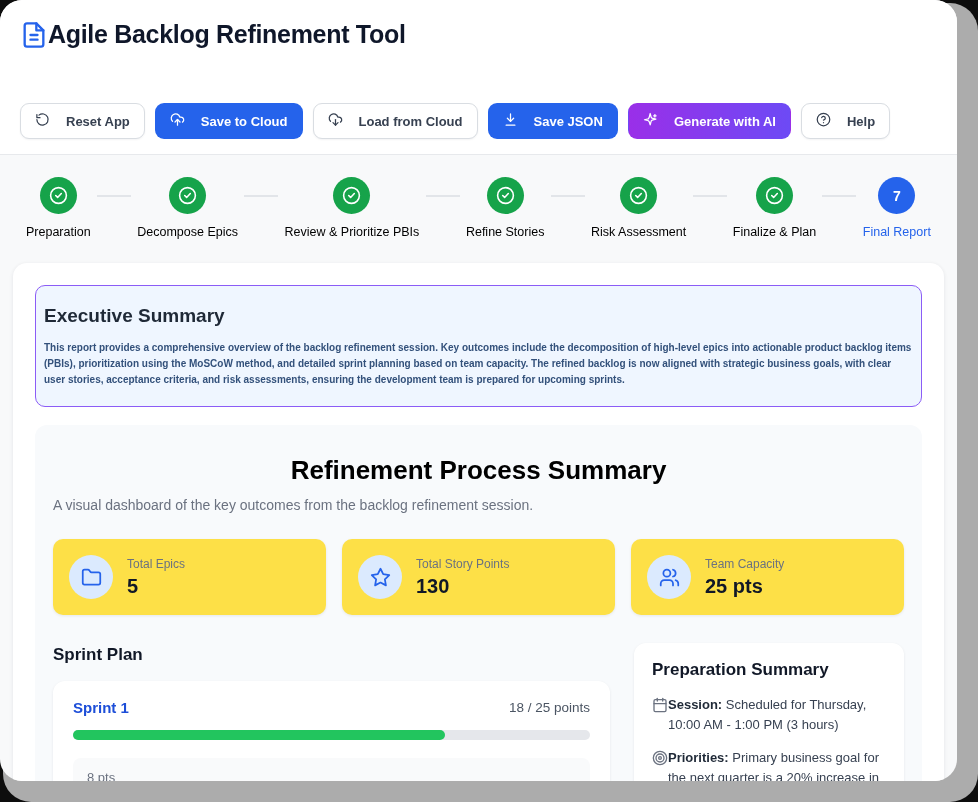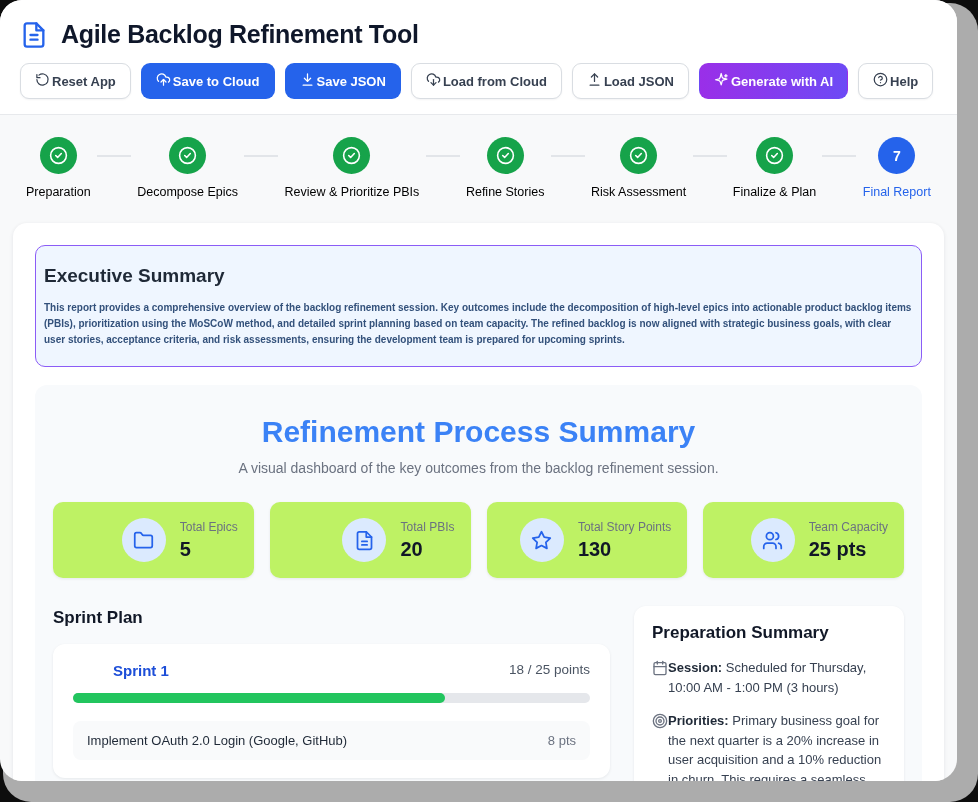--- a/index.html
+++ b/index.html
@@ -3,27 +3,27 @@
 <meta charset="utf-8">
 <style>
   * { margin:0; padding:0; box-sizing:border-box; }
   html,body { width:978px; height:802px; background:#0d0d0d; font-family:"Liberation Sans", sans-serif; }
   .stage { position:relative; width:978px; height:802px; background:#0d0d0d; overflow:hidden; }
   .shadow-layer { position:absolute; left:3px; top:3px; right:0; bottom:0; background:#acacac; border-radius:28px; }
   .window { position:absolute; left:0; top:0; width:957px; height:781px; background:#f8f9fa; border-radius:22px; overflow:hidden; }
 
   
   .app-header { background:#fff; padding:14px 20px 0; border-bottom:1px solid #e7e9ec; }
-  .title-row { display:flex; align-items:center; gap:13px; margin:6px 0 14px; }
+  .title-row { display:flex; align-items:center; margin:6px 0 14px; }
   .app-icon { color:#2563eb; display:flex; }
   .app-title { font-size:25px; font-weight:800; color:#0f172a; letter-spacing:-0.3px; }
   .toolbar { display:flex; gap:10px; padding-bottom:15px; flex-wrap:nowrap; }
-  .btn { display:inline-flex; align-items:center; gap:2px; font-size:13px; font-weight:700;
+  .btn { display:inline-flex; align-items:center; gap:16px; font-size:13px; font-weight:700;
          padding:8px 14px; border-radius:9px; border:1px solid transparent; cursor:pointer;
-         background:#fff; color:#374151; white-space:nowrap; font-family:inherit; }
+         background:#fff; color:#374151; white-space:nowrap; font-family:inherit;margin-top:40px; }
   .btn.secondary { border-color:#d9dde2; box-shadow:0 1px 2px rgba(16,24,40,.05); }
   .btn.primary { background:#2563eb; color:#fff; }
   .btn.gradient { background:linear-gradient(90deg,#9a2fe8,#6d4af5); color:#fff; }
   .btn svg { width:15px; height:15px; }
 
   
   .stepper { display:flex; align-items:flex-start; justify-content:space-between; padding:22px 26px 16px; }
   .step { display:flex; flex-direction:column; align-items:center; gap:11px; }
   .step-circle { width:37px; height:37px; border-radius:50%; background:#16a34a; color:#fff;
                  display:flex; align-items:center; justify-content:center; }
@@ -34,36 +34,36 @@
   .connector { height:2px; width:34px; background:#e2e5e9; margin-top:18px; flex:0 0 auto; }
 
   
   .main-card { margin:8px 13px 0; background:#fff; border-radius:14px; box-shadow:0 1px 4px rgba(16,24,40,.09);
                padding:22px; }
   .exec { background:#eff6ff; border:1px solid #8b5cf6; border-radius:10px; padding:19px 8px; }
   .exec h2 { font-size:19px; font-weight:700; color:#1f2937; margin-bottom:13px; }
   .exec p { font-size:10px; color:#33517b; line-height:1.58;font-weight:bold; }
 
   .panel { margin-top:18px; background:#f8fafc; border-radius:12px; padding:22px 18px; }
-  .panel-title { text-align:center; font-size:30px; font-weight:800; color:#3b82f6; margin:8px 0 11px; }
-  .panel-sub { text-align:center; font-size:14px; color:#6b7280; margin-bottom:26px; }
+  .panel-title { text-align:center; font-size:26px; font-weight:800; color:#000000; margin:8px 0 11px; }
+  .panel-sub { font-size:14px; color:#6b7280; margin-bottom:26px; }
 
   .stats { display:flex; gap:16px; margin-bottom:28px; }
-  .stat-card { flex:1; background:#bef264; border-radius:10px; box-shadow:0 1px 3px rgba(16,24,40,.08);
-               padding:16px; display:flex; align-items:center; gap:14px;justify-content:flex-end; }
+  .stat-card { flex:1; background:#fde047; border-radius:10px; box-shadow:0 1px 3px rgba(16,24,40,.08);
+               padding:16px; display:flex; align-items:center; gap:14px; }
   .stat-icon { width:44px; height:44px; border-radius:50%; background:#dbeafe; color:#2563eb;
                display:flex; align-items:center; justify-content:center; flex:none; }
   .stat-icon svg { width:21px; height:21px; }
   .stat-label { font-size:12px; color:#6b7280; margin-bottom:4px; }
   .stat-value { font-size:20px; font-weight:800; color:#111827; }
 
   .columns { display:grid; grid-template-columns:1fr 270px; gap:24px; align-items:start; }
   .sprint-heading { font-size:17px; font-weight:700; color:#111827; margin:2px 0 16px; }
   .sprint-card { background:#fff; border-radius:12px; box-shadow:0 1px 3px rgba(16,24,40,.08); padding:18px 16px; }
-  .sprint-head { display:flex; justify-content:space-between; align-items:flex-start; margin-bottom:14px; padding:0 4px;margin-left:40px; }
+  .sprint-head { display:flex; justify-content:space-between; align-items:center; margin-bottom:14px; padding:0 4px; }
   .sprint-name { color:#1d4ed8; font-weight:700; font-size:15px; }
   .sprint-points { color:#4b5563; font-size:13.5px; }
   .progress { height:10px; background:#e5e7eb; border-radius:6px; margin:0 4px; }
   .progress-fill { height:100%; background:#22c55e; border-radius:6px; }
   .sprint-items { margin-top:18px; display:flex; flex-direction:column; gap:10px; padding:0 4px; }
   .sprint-item { display:flex; justify-content:space-between; background:#f9fafb; border-radius:8px;
                  padding:12px 14px; font-size:13px; color:#1f2937; }
   .sprint-item .pts { color:#6b7280; }
 
   .prep-card { background:#fff; border-radius:12px; box-shadow:0 1px 3px rgba(16,24,40,.08); padding:17px 18px; }
@@ -101,43 +101,35 @@
           <span>Reset App</span>
         </button>
         <button class="btn primary">
           <span><svg viewBox="0 0 24 24" fill="none" stroke="currentColor" stroke-width="2" stroke-linecap="round" stroke-linejoin="round" width="15" height="15">
                 <path d="M4 14.9A7 7 0 1 1 15.7 8h1.8a4.5 4.5 0 0 1 2.5 8.2"></path>
                 <path d="M12 12v9"></path>
                 <path d="m16 16-4-4-4 4"></path>
               </svg></span>
           <span>Save to Cloud</span>
         </button>
+        <button class="btn secondary">
+          <span><svg viewBox="0 0 24 24" fill="none" stroke="currentColor" stroke-width="2" stroke-linecap="round" stroke-linejoin="round" width="15" height="15">
+                <path d="M4 14.9A7 7 0 1 1 15.7 8h1.8a4.5 4.5 0 0 1 2.5 8.2"></path>
+                <path d="M12 12v9"></path>
+                <path d="m8 17 4 4 4-4"></path>
+              </svg></span>
+          <span>Load from Cloud</span>
+        </button>
         <button class="btn primary">
           <span><svg viewBox="0 0 24 24" fill="none" stroke="currentColor" stroke-width="2" stroke-linecap="round" stroke-linejoin="round" width="15" height="15">
                 <path d="M12 3v12"></path>
                 <path d="m7 10 5 5 5-5"></path>
                 <path d="M5 21h14"></path>
               </svg></span>
           <span>Save JSON</span>
-        </button>
-        <button class="btn secondary">
-          <span><svg viewBox="0 0 24 24" fill="none" stroke="currentColor" stroke-width="2" stroke-linecap="round" stroke-linejoin="round" width="15" height="15">
-                <path d="M4 14.9A7 7 0 1 1 15.7 8h1.8a4.5 4.5 0 0 1 2.5 8.2"></path>
-                <path d="M12 12v9"></path>
-                <path d="m8 17 4 4 4-4"></path>
-              </svg></span>
-          <span>Load from Cloud</span>
-        </button>
-        <button class="btn secondary">
-          <span><svg viewBox="0 0 24 24" fill="none" stroke="currentColor" stroke-width="2" stroke-linecap="round" stroke-linejoin="round" width="15" height="15">
-                <path d="M12 15V3"></path>
-                <path d="m7 8 5-5 5 5"></path>
-                <path d="M5 21h14"></path>
-              </svg></span>
-          <span>Load JSON</span>
         </button>
         <button class="btn gradient">
           <span><svg viewBox="0 0 24 24" fill="none" stroke="currentColor" stroke-width="2" stroke-linecap="round" stroke-linejoin="round" width="15" height="15">
                 <path d="M9.9 15.5 8.5 14l-6.1-1.6 6.1-1.5L9.9 8.5l1.6-6.1 1.6 6.1 1.4 1.4 6.1 1.6-6.1 1.6-1.4 1.4-1.6 6.1z"></path>
                 <path d="M19 4v4"></path>
                 <path d="M17 6h4"></path>
               </svg></span>
           <span>Generate with AI</span>
         </button>
         <button class="btn secondary">
@@ -232,34 +224,20 @@
         <div class="stats">
           <div class="stat-card">
             <div class="stat-icon">
                 <svg viewBox="0 0 24 24" fill="none" stroke="currentColor" stroke-width="2" stroke-linecap="round" stroke-linejoin="round">
                   <path d="M20 20a2 2 0 0 0 2-2V8a2 2 0 0 0-2-2h-7.9a2 2 0 0 1-1.69-.9L9.6 3.9A2 2 0 0 0 7.93 3H4a2 2 0 0 0-2 2v13a2 2 0 0 0 2 2Z"></path>
                 </svg>
               </div>
             <div>
               <div class="stat-label">Total Epics</div>
               <div class="stat-value">5</div>
-            </div>
-          </div>
-          <div class="stat-card">
-            <div class="stat-icon">
-                <svg viewBox="0 0 24 24" fill="none" stroke="currentColor" stroke-width="2" stroke-linecap="round" stroke-linejoin="round">
-                  <path d="M14 2H6a2 2 0 0 0-2 2v16a2 2 0 0 0 2 2h12a2 2 0 0 0 2-2V8z"></path>
-                  <polyline points="14 2 14 8 20 8"></polyline>
-                  <line x1="9" y1="13" x2="15" y2="13"></line>
-                  <line x1="9" y1="17" x2="15" y2="17"></line>
-                </svg>
-              </div>
-            <div>
-              <div class="stat-label">Total PBIs</div>
-              <div class="stat-value">20</div>
             </div>
           </div>
           <div class="stat-card">
             <div class="stat-icon">
                 <svg viewBox="0 0 24 24" fill="none" stroke="currentColor" stroke-width="2" stroke-linecap="round" stroke-linejoin="round">
                   <polygon points="12 2 15.09 8.26 22 9.27 17 14.14 18.18 21.02 12 17.77 5.82 21.02 7 14.14 2 9.27 8.91 8.26"></polygon>
                 </svg>
               </div>
             <div>
               <div class="stat-label">Total Story Points</div>
@@ -288,21 +266,20 @@
             <div class="sprint-card">
               <div class="sprint-head">
                 <span class="sprint-name">Sprint 1</span>
                 <span class="sprint-points">18 / 25 points</span>
               </div>
               <div class="progress">
                 <div class="progress-fill" style="width:72%"></div>
               </div>
               <div class="sprint-items">
                 <div class="sprint-item">
-                  <span>Implement OAuth 2.0 Login (Google, GitHub)</span>
                   <span class="pts">8 pts</span>
                 </div>
 
               </div>
             </div>
           </div>
 
           <div class="prep-card">
             <h3>Preparation Summary</h3>
             <div class="prep-item">

